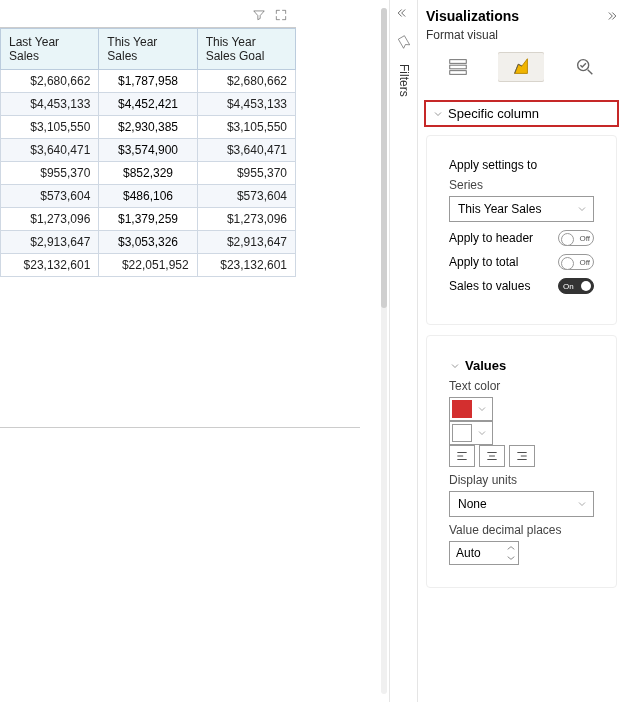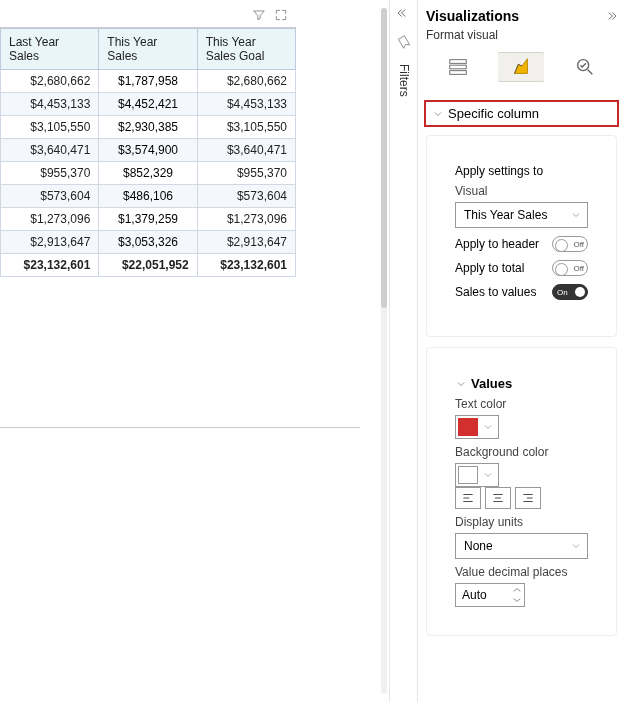--- a/index.html
+++ b/index.html
@@ -6,21 +6,21 @@
   body { margin: 0; width: 625px; height: 702px; background: #fff; display: flex; font-size: 12px; overflow: hidden; }
   .canvas { flex: 1; position: relative; padding: 6px 0 0 0; }
   .tbl-wrap { width: 296px; }
   .tbl-toolbar { height: 22px; display: flex; justify-content: flex-end; align-items: center; gap: 8px; padding-right: 8px; border-bottom: 1px solid #ccc; }
   .tbl-toolbar svg { width: 14px; height: 14px; stroke: #444; fill: none; }
   table { border-collapse: collapse; width: 100%; table-layout: fixed; }
   th { background: #e9f5f8; font-weight: 400; font-size: 12px; padding: 6px 8px; border: 1px solid #bcd; color: #222; text-align: left; }
   td { border: 1px solid #cfd8e3; padding: 4px 8px; text-align: right; font-size: 12px; color: #222; }
   tbody tr:nth-child(even) td { background: #f4f7fb; }
   td.red { color: #000000; text-align: center; }
-  tr.total td { font-weight: 700; background: #fff; border-top: 1px solid #999; }
+  tr.total td { font-weight: 400; background: #fff; border-top: 1px solid #999; }
   .canvas-bottom-line { border-top: 1px solid #ccc; margin-top: 150px; width: 360px; }
   .vscroll { position: absolute; right: 2px; top: 8px; bottom: 8px; width: 6px; background: #f0f0f0; border-radius: 3px; }
   .vscroll .thumb { position: absolute; top: 0; width: 6px; height: 300px; background: #cfcfcf; border-radius: 3px; }
 
   .filters-rail { width: 28px; border-left: 1px solid #e5e5e5; display: flex; flex-direction: column; align-items: center; padding-top: 6px; gap: 12px; }
   .filters-rail svg { width: 14px; height: 14px; stroke: #555; fill: none; }
   .filters-label { writing-mode: vertical-rl; font-size: 12px; color: #333; }
 
   .viz-pane { width: 208px; border-left: 1px solid #e5e5e5; padding: 6px 8px 8px 8px; display: flex; flex-direction: column; overflow: hidden; }
   .viz-head { display: flex; justify-content: space-between; align-items: center; }
@@ -33,21 +33,21 @@
   .search { position: relative; margin: 4px 0 10px 0; }
   .search input { width: 100%; padding: 5px 6px 5px 26px; border: 1px solid #777; font-size: 12px; }
   .search svg { position: absolute; left: 6px; top: 5px; width: 14px; height: 14px; stroke: #555; fill: none; }
   .tabs { display: flex; gap: 14px; align-items: center; font-size: 13px; border-bottom: 1px solid #eee; }
   .tabs .tab { padding: 4px 0 6px 0; color: #555; }
   .tabs .tab.active { color: #000; font-weight: 600; border-bottom: 3px solid #f0b400; }
   .tabs .more { margin-left: auto; color: #666; letter-spacing: 2px; }
   .section-hdr { display: flex; align-items: center; gap: 4px; font-size: 13px; margin: 12px 0 6px 0; }
   .section-hdr.outlined { border: 2px solid #c62828; padding: 4px 6px; margin: 10px -2px 8px -2px; }
   .section-hdr svg { width: 12px; height: 12px; stroke: #333; fill: none; }
-  .card { border: 1px solid #eee; border-radius: 4px; padding: 28px; margin-bottom: 10px; }
+  .card { border: 1px solid #eee; border-radius: 4px; padding: 22px; margin-bottom: 10px; }
   .lab { font-size: 12px; color: #444; margin: 6px 0 4px 0; }
   .select { position: relative; width: 100%; }
   .select .box { border: 1px solid #999; padding: 5px 22px 5px 8px; font-size: 12px; }
   .select svg { position: absolute; right: 6px; top: 7px; width: 12px; height: 12px; stroke: #555; fill: none; }
   .row { display: flex; justify-content: space-between; align-items: center; margin: 8px 0; font-size: 12px; }
   .toggle { width: 36px; height: 16px; border-radius: 8px; position: relative; font-size: 8px; color: #555; display: flex; align-items: center; }
   .toggle.off { background: #fff; border: 1px solid #999; justify-content: flex-end; padding-right: 3px; }
   .toggle.off::before { content: ""; position: absolute; left: 2px; top: 1.5px; width: 11px; height: 11px; border: 1px solid #999; border-radius: 50%; background: #fff; }
   .toggle.on { background: #333; border: 1px solid #333; color: #fff; justify-content: flex-start; padding-left: 4px; }
   .toggle.on::after { content: ""; position: absolute; right: 2px; top: 2px; width: 10px; height: 10px; background: #fff; border-radius: 50%; }
@@ -192,21 +192,21 @@
 
   <div class="section-hdr outlined">
     <svg viewBox="0 0 24 24">
         <path d="M6 9l6 6 6-6"></path>
       </svg>
     <span>Specific column</span>
   </div>
 
   <div class="card">
     <div style="font-size:12px;">Apply settings to</div>
-    <div class="lab">Visual</div>
+    <div class="lab">Series</div>
     <div class="select">
       <div class="box">This Year Sales</div>
       <svg viewBox="0 0 24 24">
           <path d="M6 9l6 6 6-6"></path>
         </svg>
     </div>
     <div class="row">
       <span>Apply to header</span>
       <div class="toggle off">Off</div>
     </div>
@@ -229,21 +229,20 @@
     </div>
 
     <div class="lab">Text color</div>
     <div class="color-pick">
       <div class="swatch" style="background:#d32f2f"></div>
       <svg viewBox="0 0 24 24">
           <path d="M6 9l6 6 6-6"></path>
         </svg>
     </div>
 
-    <div class="lab">Background color</div>
     <div class="color-pick">
       <div class="swatch" style="background:#ffffff;border:1px solid #999"></div>
       <svg viewBox="0 0 24 24">
           <path d="M6 9l6 6 6-6"></path>
         </svg>
     </div>
 
     <div class="align-group">
       <div class="align-btn">
           <svg viewBox="0 0 24 24">

